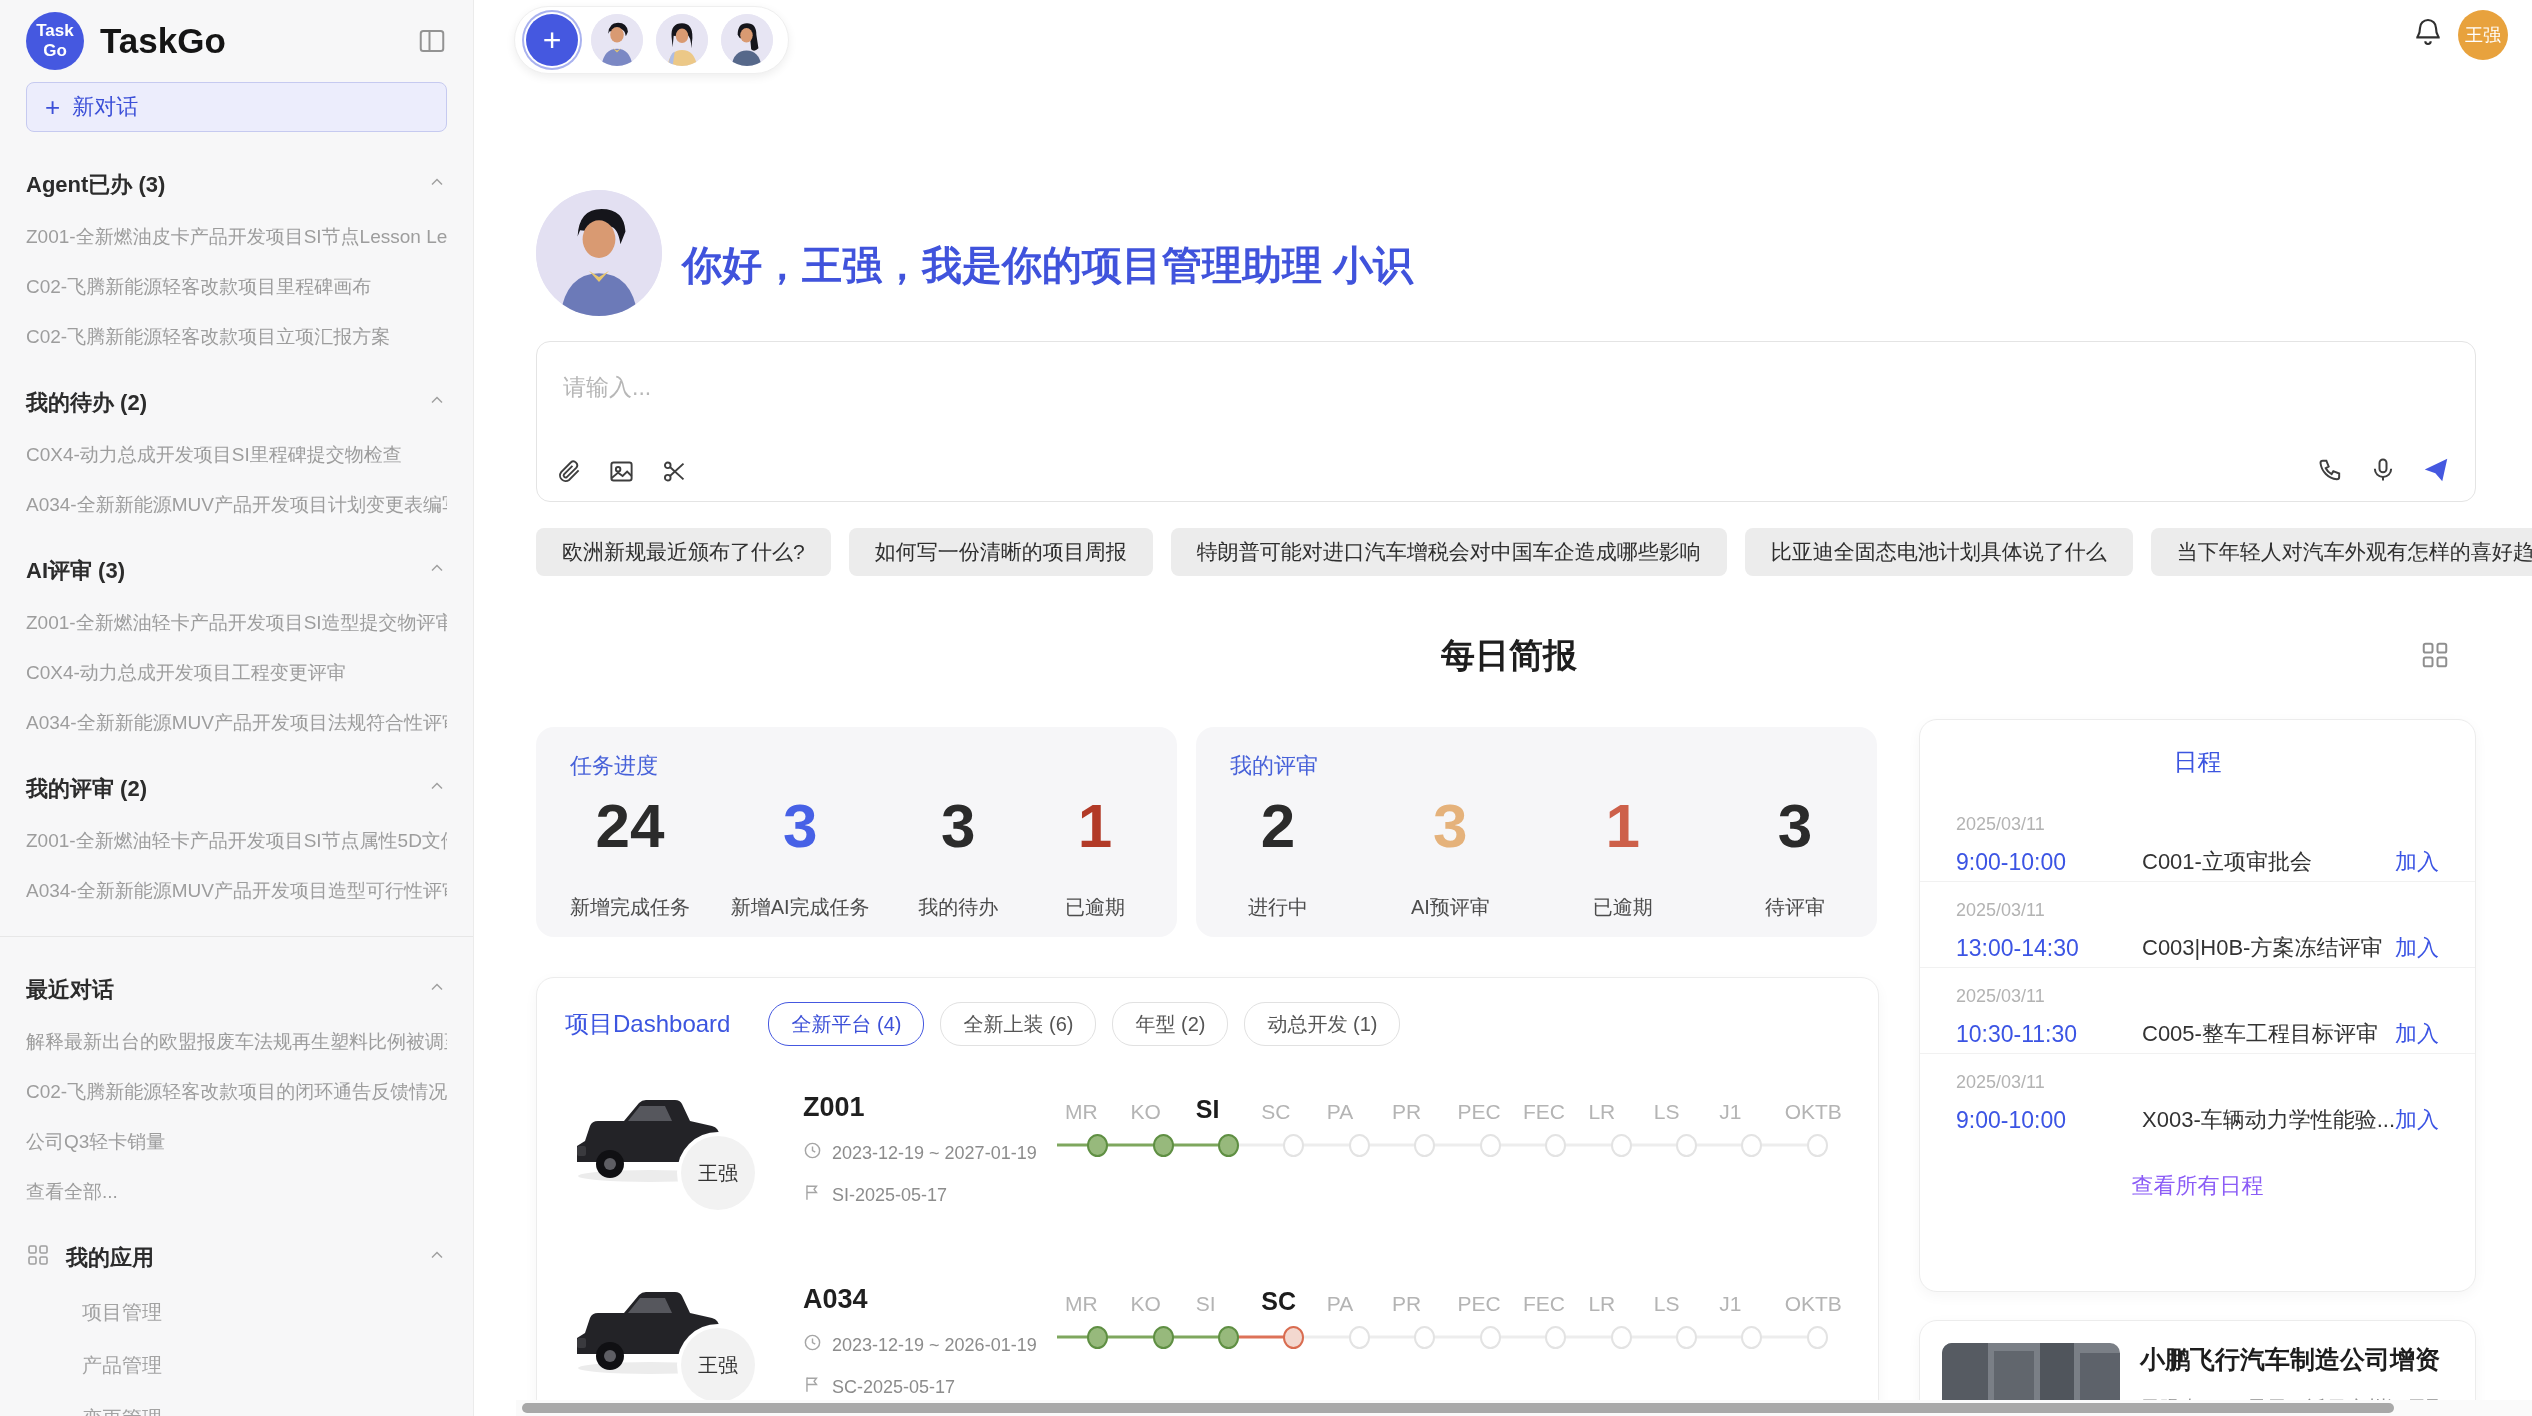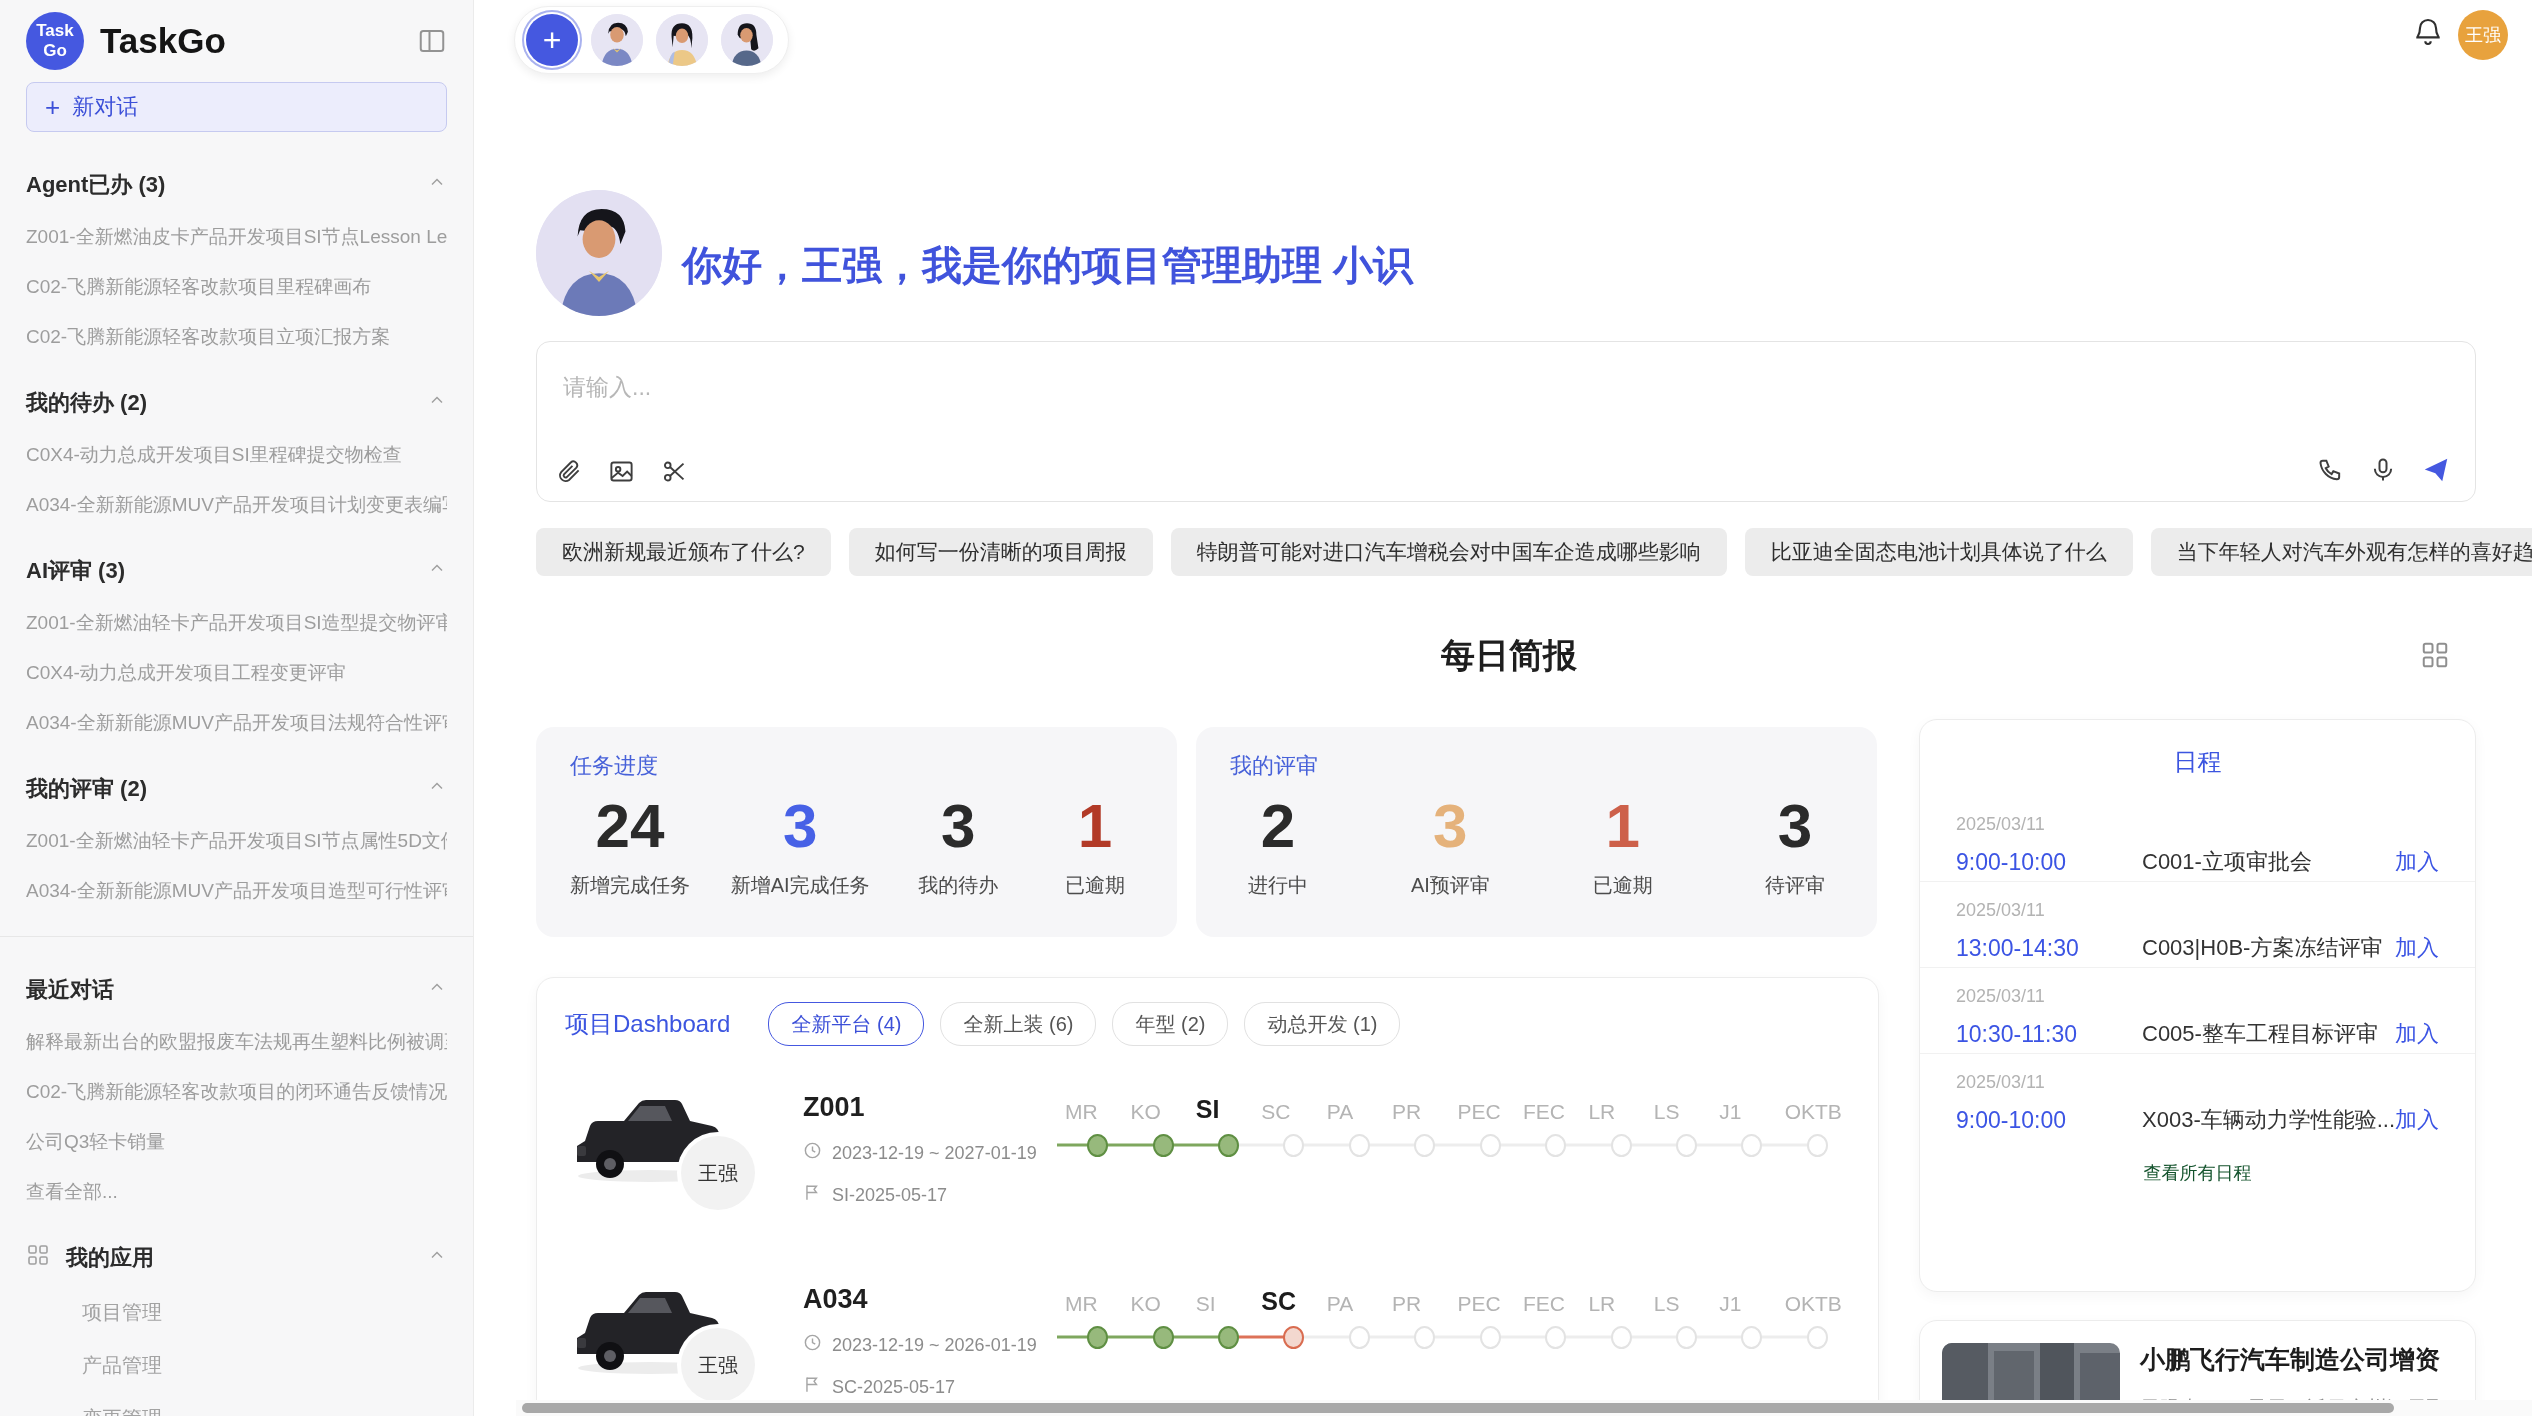--- a/index.html
+++ b/index.html
@@ -38,21 +38,21 @@
   .brief-title{position:absolute;left:480px;top:633px;width:2058px;text-align:center;font-size:34px;font-weight:700;color:#1e1e1e;}
   .brief-grid-ic{position:absolute;left:2420px;top:640px;color:#8f8f8f;cursor:pointer;}
   .stat-cards{position:absolute;left:536px;top:727px;display:flex;gap:19px;}
   .stat-card{box-sizing:border-box;height:210px;background:#f6f6f8;border-radius:18px;padding:24px 34px;}
   .stat-card.c0{width:641px;}
   .stat-card.c1{width:681px;}
   .stat-card-title{font-size:22px;color:#4761d9;}
   .stat-row{display:flex;justify-content:space-between;margin-top:12px;}
   .stat{display:flex;flex-direction:column;align-items:center;min-width:96px;}
   .stat-val{font-size:62px;font-weight:600;line-height:1.05;}
-  .stat-lbl{margin-top:14px;font-size:20px;color:#4c4c4c;white-space:nowrap;}
+  .stat-lbl{margin-top:36px;font-size:20px;color:#4c4c4c;white-space:nowrap;}
   
   .dash{position:absolute;left:536px;top:977px;width:1343px;height:520px;box-sizing:border-box;background:#fff;border:1px solid #ececec;border-radius:18px;box-shadow:0 4px 14px rgba(0,0,0,.04);padding:24px 28px;}
   .dash-head{display:flex;align-items:center;gap:38px;}
   .dash-title{font-size:24px;color:#3c55e0;}
   .filters{display:flex;gap:16px;}
   .filter{height:42px;line-height:42px;border-radius:21px;padding:0 22px;font-size:20px;background:#fff;border:1px solid #e1e1e1;color:#555;white-space:nowrap;cursor:pointer;}
   .filter.active{border:1.5px solid #4558e0;color:#3c50d8;}
   .proj-row{display:flex;align-items:flex-start;margin-top:42px;}
   .proj-visual{position:relative;width:238px;height:150px;flex:none;}
   .proj-truck{position:absolute;left:0;top:0;width:170px;height:100px;}
@@ -77,21 +77,21 @@
   .sched{position:absolute;left:1919px;top:719px;width:557px;height:573px;box-sizing:border-box;background:#fff;border:1px solid #ececec;border-radius:18px;box-shadow:0 4px 14px rgba(0,0,0,.04);padding-top:26px;}
   .sched-title{text-align:center;font-size:24px;color:#3c55e0;}
   .sched-items{margin-top:18px;}
   .sched-item{padding:18px 36px 4px;border-bottom:1px solid #f1f1f1;}
   .sched-item:last-child{border-bottom:none;}
   .sched-date{font-size:18px;color:#b3b3b3;}
   .sched-row{display:flex;align-items:center;margin-top:12px;}
   .sched-time{width:186px;flex:none;font-size:23px;color:#3b54e4;}
   .sched-name{flex:1;font-size:22px;color:#333;white-space:nowrap;overflow:hidden;}
   .sched-join{font-size:22px;color:#3b54e4;cursor:pointer;}
-  .sched-viewall{margin-top:22px;text-align:center;font-size:18px;color:#14532d;cursor:pointer;}
+  .sched-viewall{margin-top:32px;text-align:center;font-size:22px;color:#8b5cf6;cursor:pointer;}
   
   .news{position:absolute;left:1919px;top:1320px;width:557px;height:250px;box-sizing:border-box;background:#fff;border:1px solid #ececec;border-radius:18px;box-shadow:0 4px 14px rgba(0,0,0,.04);padding:22px;display:flex;gap:20px;}
   .news-img{width:178px;height:112px;flex:none;border-radius:10px;overflow:hidden;}
   .news-body{flex:1;min-width:0;}
   .news-title{font-size:25px;font-weight:700;color:#1d1d1d;line-height:1.3;}
   .news-snippet{margin-top:18px;font-size:20px;color:#8f8f8f;line-height:1.45;}
   
   .hscroll{position:absolute;left:516px;right:0;bottom:0;height:16px;background:#fafafa;}
   .hscroll-thumb{position:absolute;left:6px;top:3px;height:10px;width:1872px;border-radius:5px;background:#a8a8a8;cursor:grab;}
 </style>

